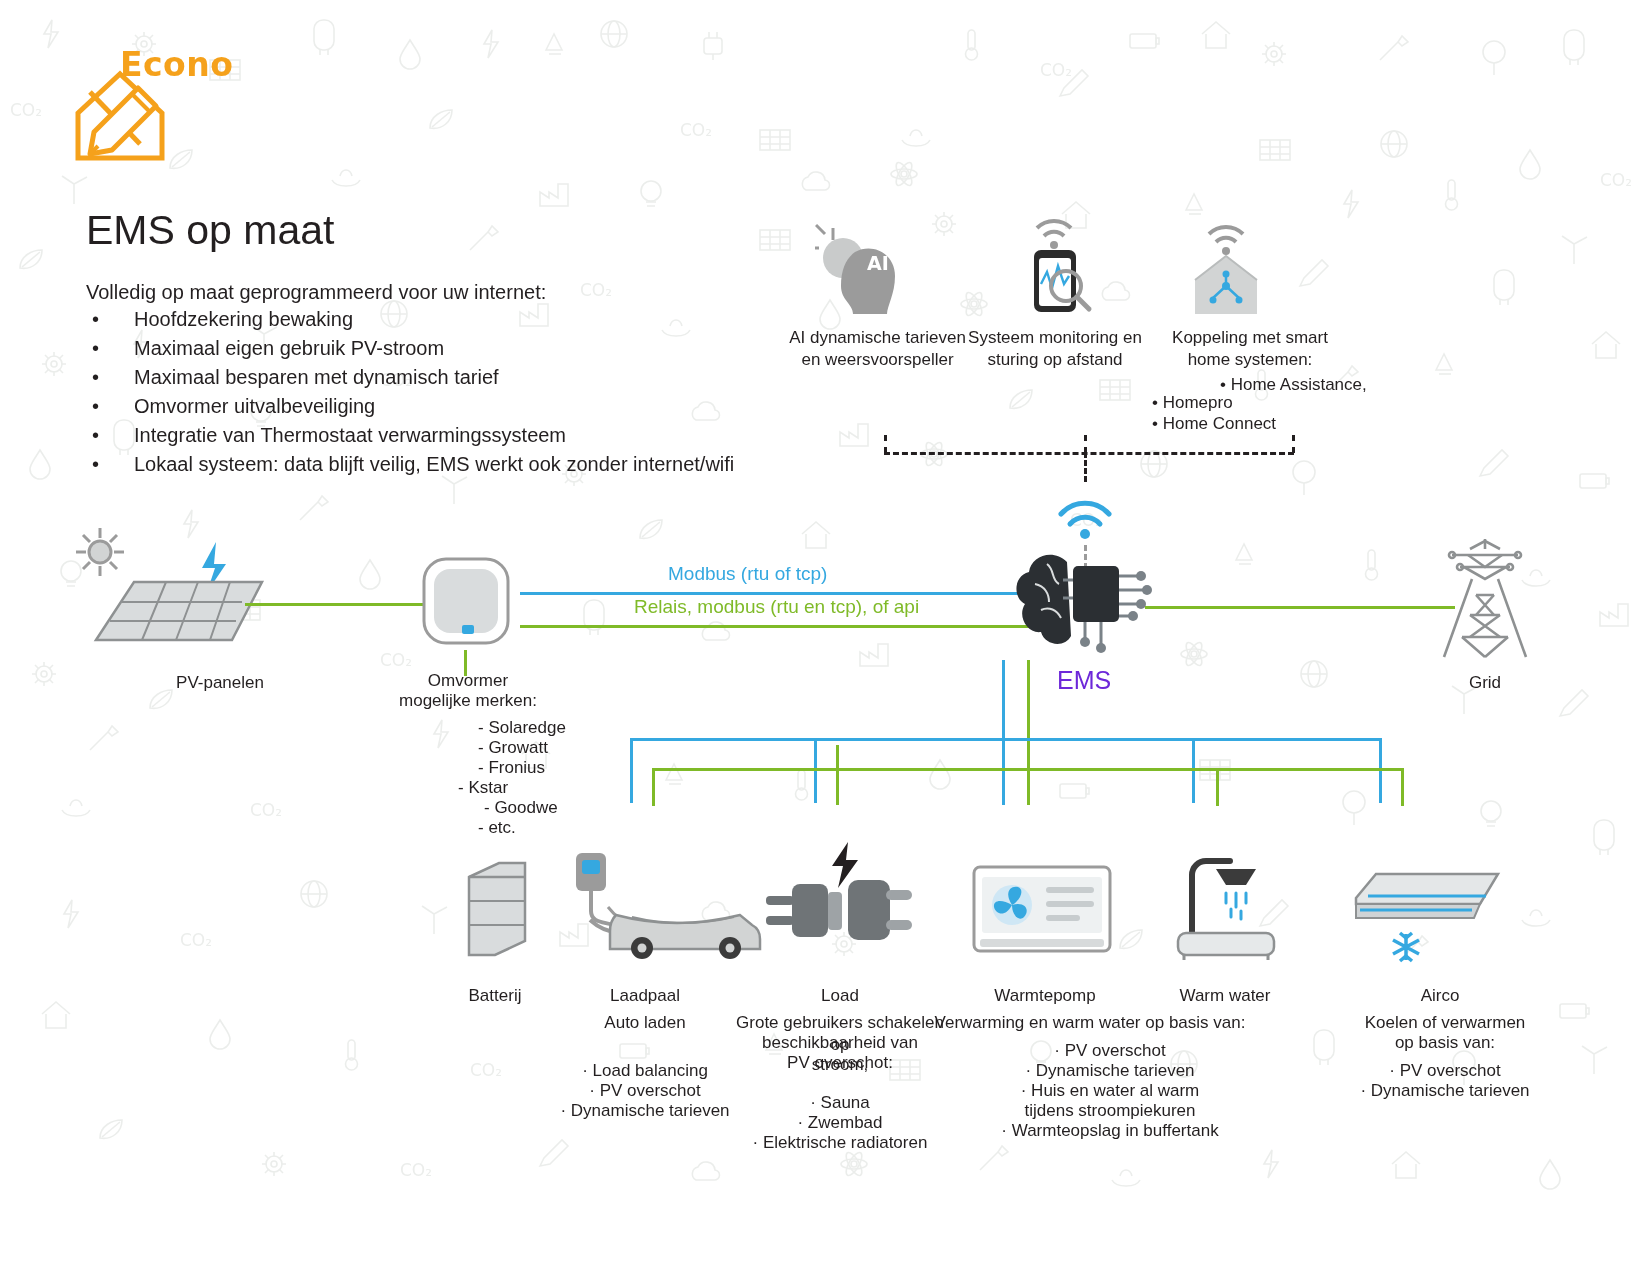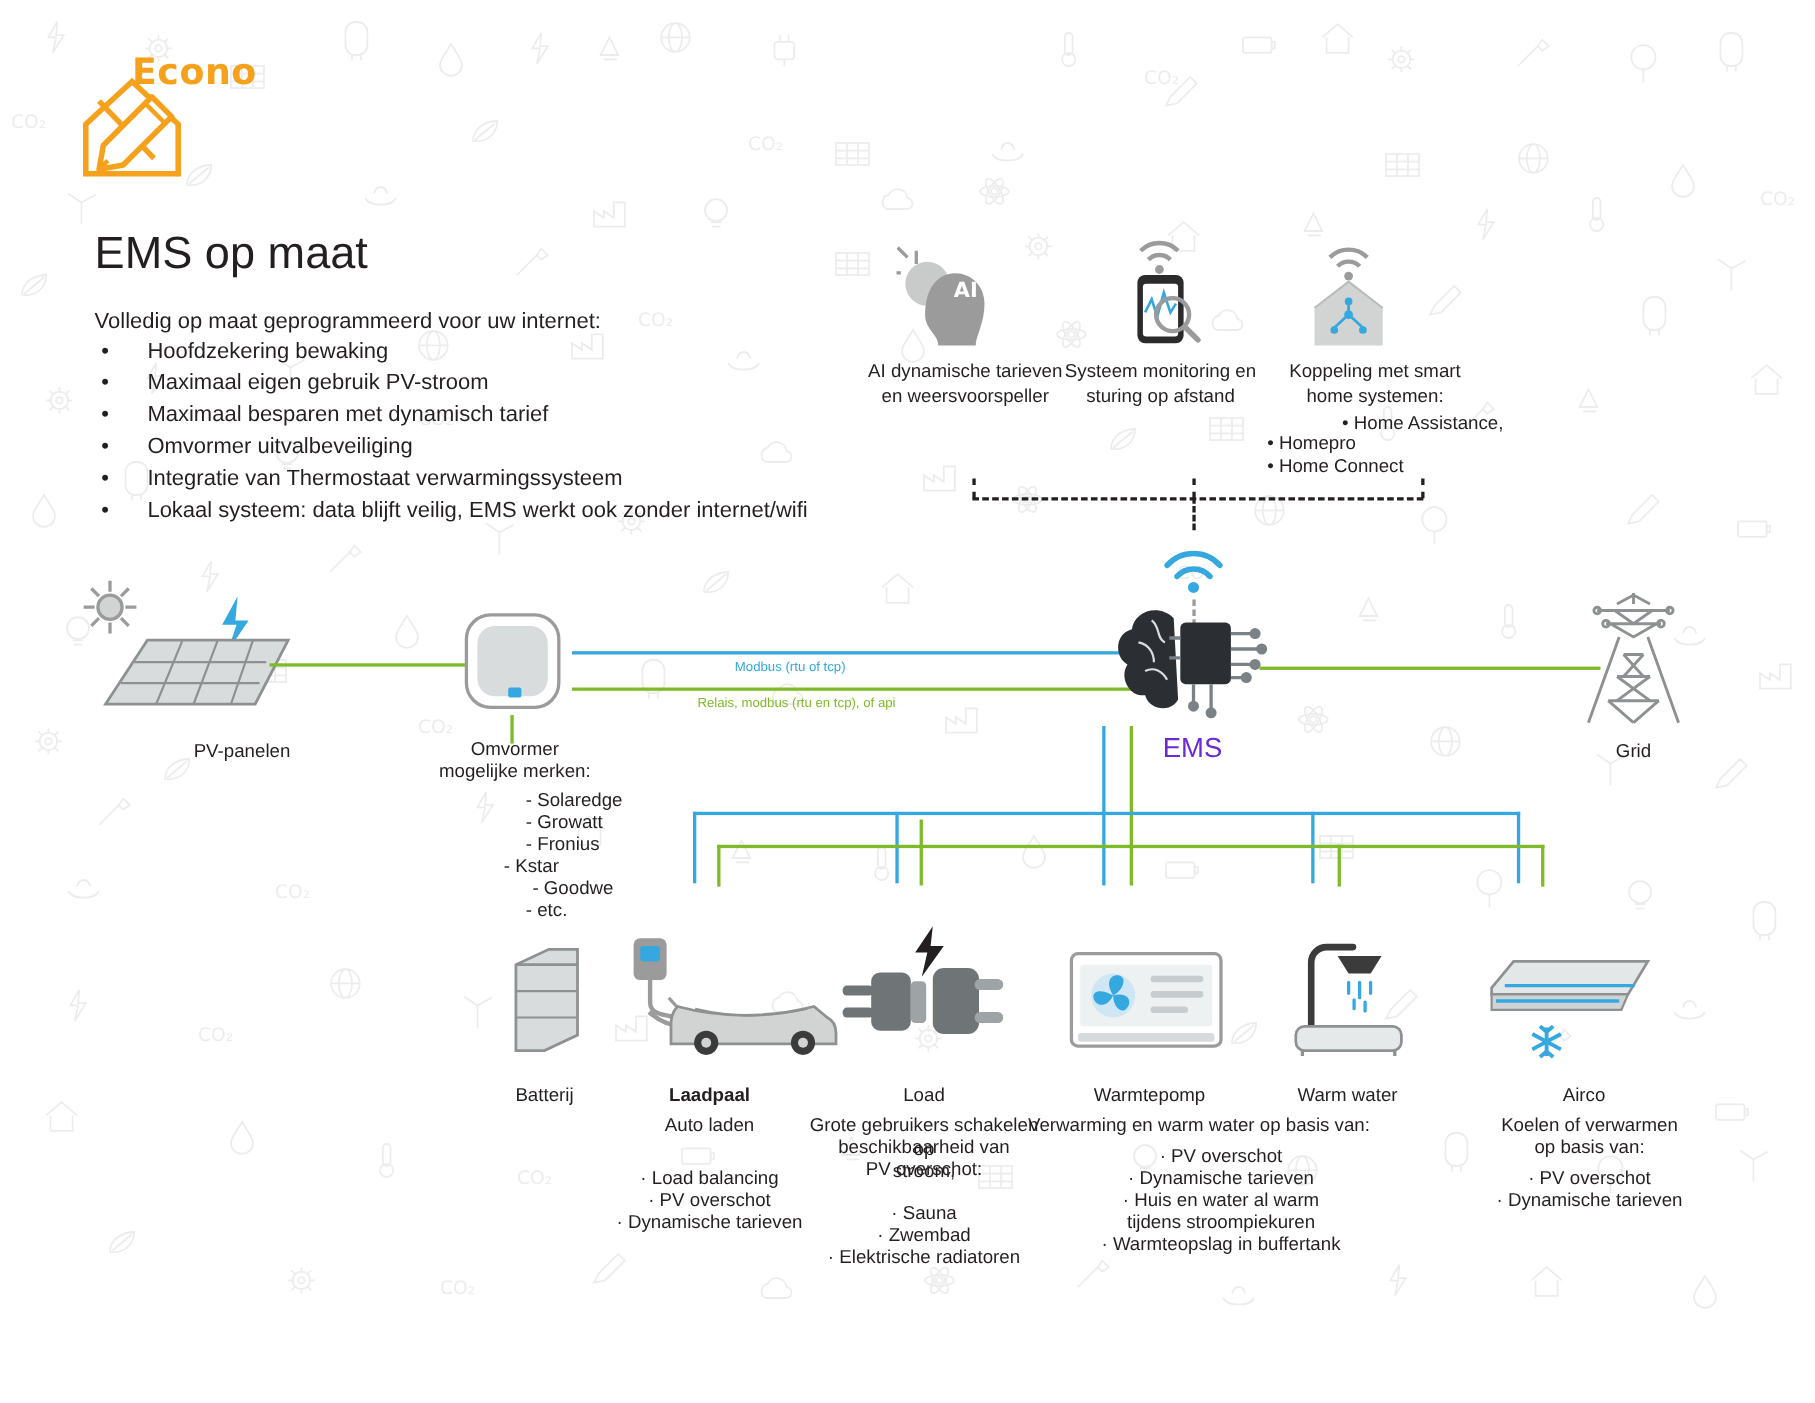--- a/index.html
+++ b/index.html
@@ -41,21 +41,21 @@
   .bullets li{list-style:none;margin:0 0 6px 0;padding:0;display:flex;}
   .bullets ul{margin:0;padding:0;}
   .bullets .dot{width:42px;display:inline-block;text-align:left;padding-left:6px;}
 
   
   .cap{position:absolute;text-align:center;font-size:17px;line-height:1.3;color:#231f20;}
   .small{font-size:16px;line-height:1.45;}
   .lbl{position:absolute;font-size:17px;color:#231f20;}
 
   
-  .linklabel{position:absolute;font-size:12px;margin-top:36px;}
+  .linklabel{position:absolute;font-size:19px;}
   .blue{color:#35a8e0;}
   .green{color:#7fba28;text-align:right;}
 
   
   .hline{position:absolute;height:3px;}
   .vline{position:absolute;width:3px;}
   .bluebg{background:#35a8e0;}
   .greenbg{background:#7fba28;}
 
   .dashrow{
@@ -541,21 +541,21 @@
     <path d="M20 75 q20 18 44 10" stroke="#9b9b9b" stroke-width="4" fill="none"></path>
     <path d="M38 62 q28 34 60 22" stroke="#9b9b9b" stroke-width="3" fill="none"></path>
     <path d="M46 70 q60 16 124 0 l12 10 q8 4 8 14 v10 H40 v-18 q0 -10 6 -16 Z" fill="#d2d4d4" stroke="#8e9192" stroke-width="2.5"></path>
     <path d="M62 72 q50 12 102 0" stroke="#8e9192" stroke-width="2" fill="none"></path>
     <circle cx="72" cy="103" r="11" fill="#3b3b3b"></circle>
     <circle cx="160" cy="103" r="11" fill="#3b3b3b"></circle>
     <circle cx="72" cy="103" r="4.5" fill="#d2d4d4"></circle>
     <circle cx="160" cy="103" r="4.5" fill="#d2d4d4"></circle>
   </svg>
 </div>
-<div class="cap" style="left:580px;top:985px;width:130px;font-weight:bold;">Laadpaal</div>
+<div class="cap" style="left:580px;top:985px;width:130px;">Laadpaal</div>
 <div class="cap" style="left:580px;top:1012px;width:130px;">Auto laden</div>
 <div class="cap" style="left:550px;top:1060px;width:190px;">· Load balancing</div>
 <div class="cap" style="left:550px;top:1080px;width:190px;">· PV overschot</div>
 <div class="cap" style="left:550px;top:1100px;width:190px;">· Dynamische tarieven</div>
 
 <div class="icon-wrap" style="left:826px;top:840px;">
   <svg width="38" height="50" viewBox="0 0 38 50" xmlns="http://www.w3.org/2000/svg">
     <path d="M22 2 L6 26 h11 L12 48 L32 20 H20 Z" fill="#231f20"></path>
   </svg>
 </div>

